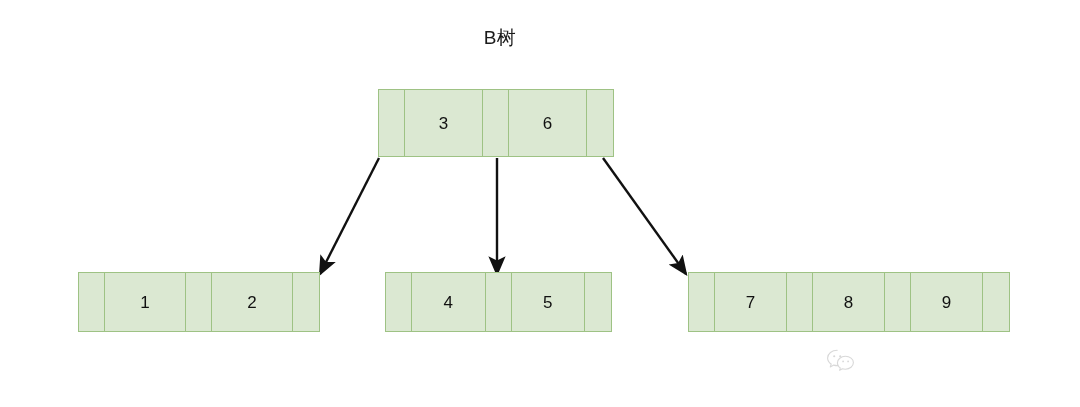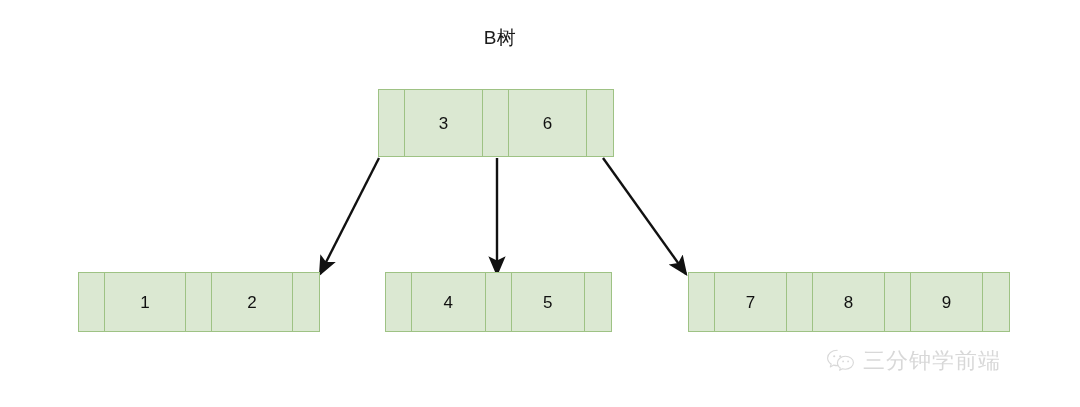--- a/index.html
+++ b/index.html
@@ -143,16 +143,15 @@
 
   <div id="watermark">
     <svg width="30" height="26" viewBox="0 0 30 26" xmlns="http://www.w3.org/2000/svg">
       <path d="M11.2 2.2C5.9 2.2 1.6 5.7 1.6 10c0 2.4 1.4 4.6 3.6 6l-0.9 2.9 3.4-1.8c1.1 0.3 2.3 0.5 3.5 0.5 0.3 0 0.6 0 0.9 0" fill="none" stroke="#8e8e8e" stroke-width="1.1" stroke-linecap="round" stroke-linejoin="round"></path>
       <circle cx="8.2" cy="8.2" r="1.05" fill="#8e8e8e"></circle>
       <circle cx="14.2" cy="8.2" r="1.05" fill="#8e8e8e"></circle>
       <path d="M19.4 8.3c-4.4 0-8 3-8 6.6 0 2 1.1 3.8 2.9 5l-0.7 2.4 2.8-1.5c0.9 0.3 1.9 0.4 3 0.4 4.4 0 8-3 8-6.6s-3.6-6.3-8-6.3z" fill="none" stroke="#8e8e8e" stroke-width="1.1" stroke-linecap="round" stroke-linejoin="round"></path>
       <circle cx="17.1" cy="13.4" r="0.9" fill="#8e8e8e"></circle>
       <circle cx="22.1" cy="13.4" r="0.9" fill="#8e8e8e"></circle>
     </svg>
-    <span id="watermark-text">三分钟学前端</span>
   </div>
 
 </div>
 
 </body></html>

